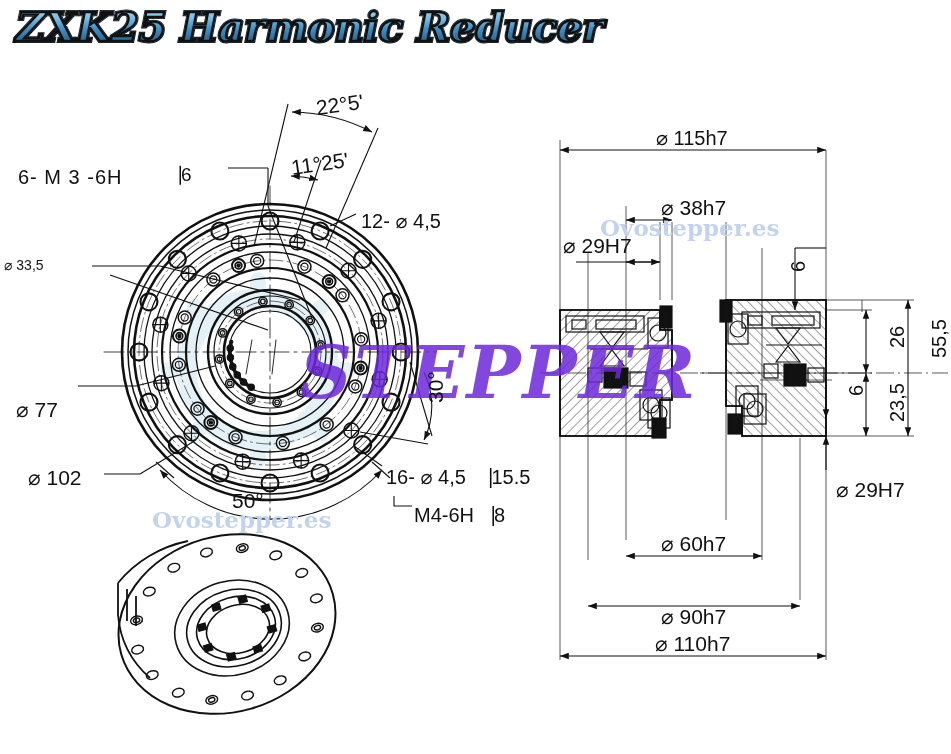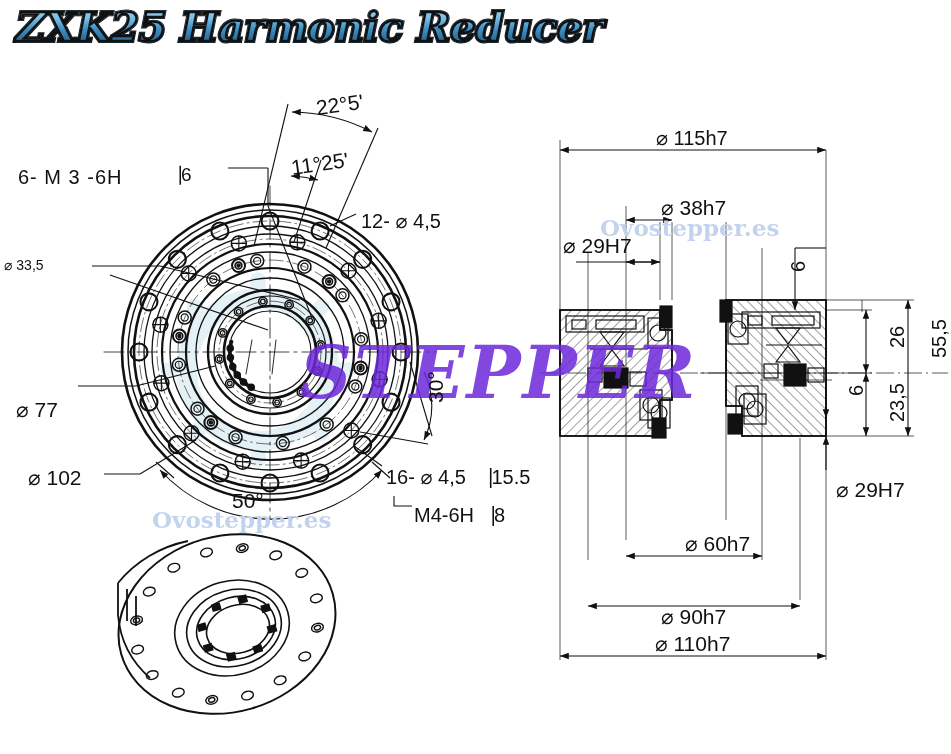--- a/index.html
+++ b/index.html
@@ -503,19 +503,19 @@
   <div class="ann rot90" style="left:886px;top:348px;font-size:20px;">26</div>
 
   <div class="ann rot90" style="left:928px;top:358px;font-size:20px;">55,5</div>
 
   <div class="ann rot90" style="left:886px;top:422px;font-size:20px;">23,5</div>
 
   <div class="ann rot90" style="left:845px;top:396px;font-size:20px;">6</div>
 
   <div class="ann dia" style="left:836px;top:478px;font-size:21px;">⌀ 29H7</div>
 
-  <div class="ann dia" style="left:661px;top:532px;font-size:21px;margin-left:24px;">⌀ 60h7</div>
+  <div class="ann dia" style="left:661px;top:532px;font-size:21px;">⌀ 60h7</div>
 
   <div class="ann dia" style="left:661px;top:582px;font-size:21px;margin-top:23px;">⌀ 90h7</div>
 
   <div class="ann dia" style="left:655px;top:632px;font-size:21px;">⌀ 110h7</div>
 
 </div>
 
 </body></html>

